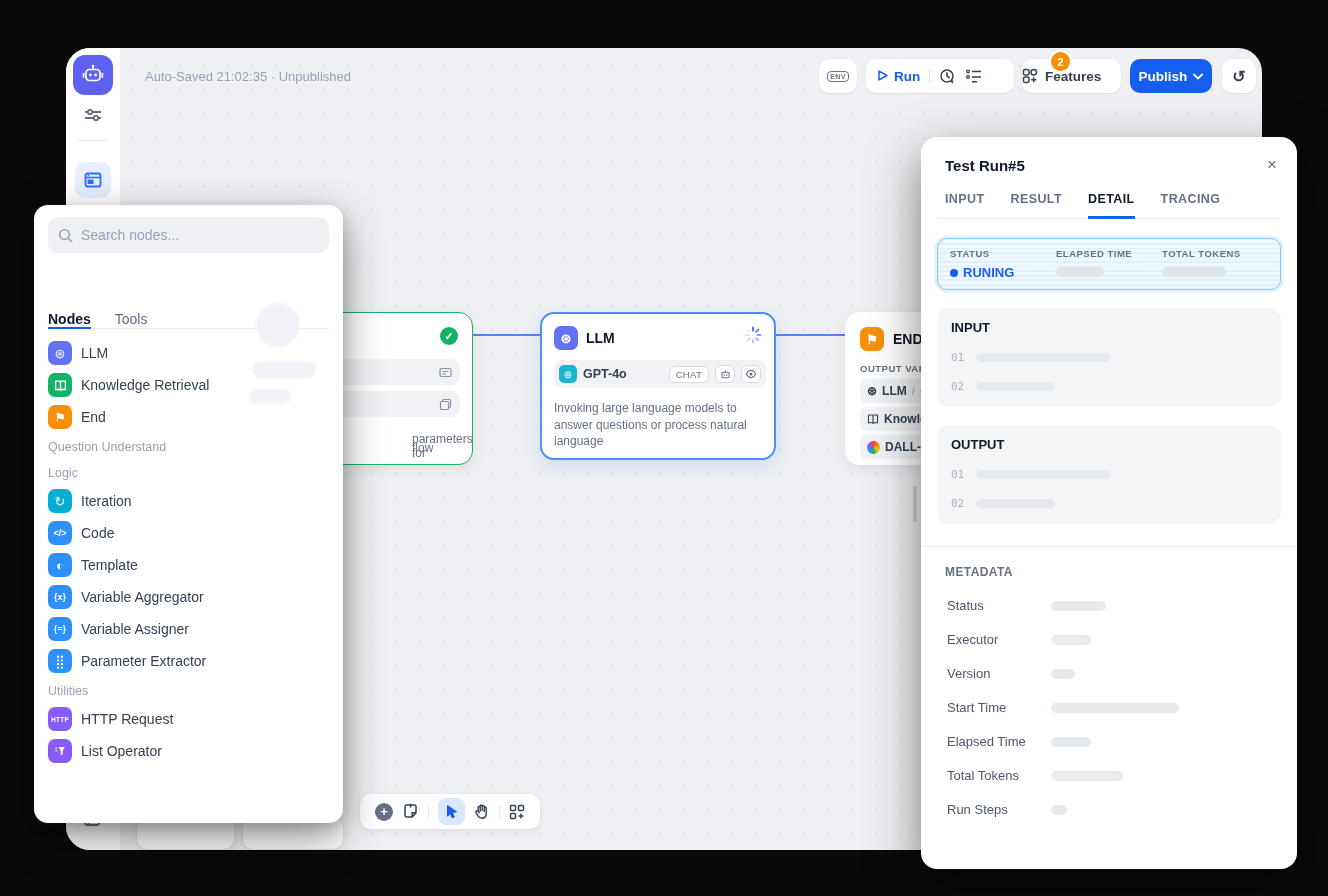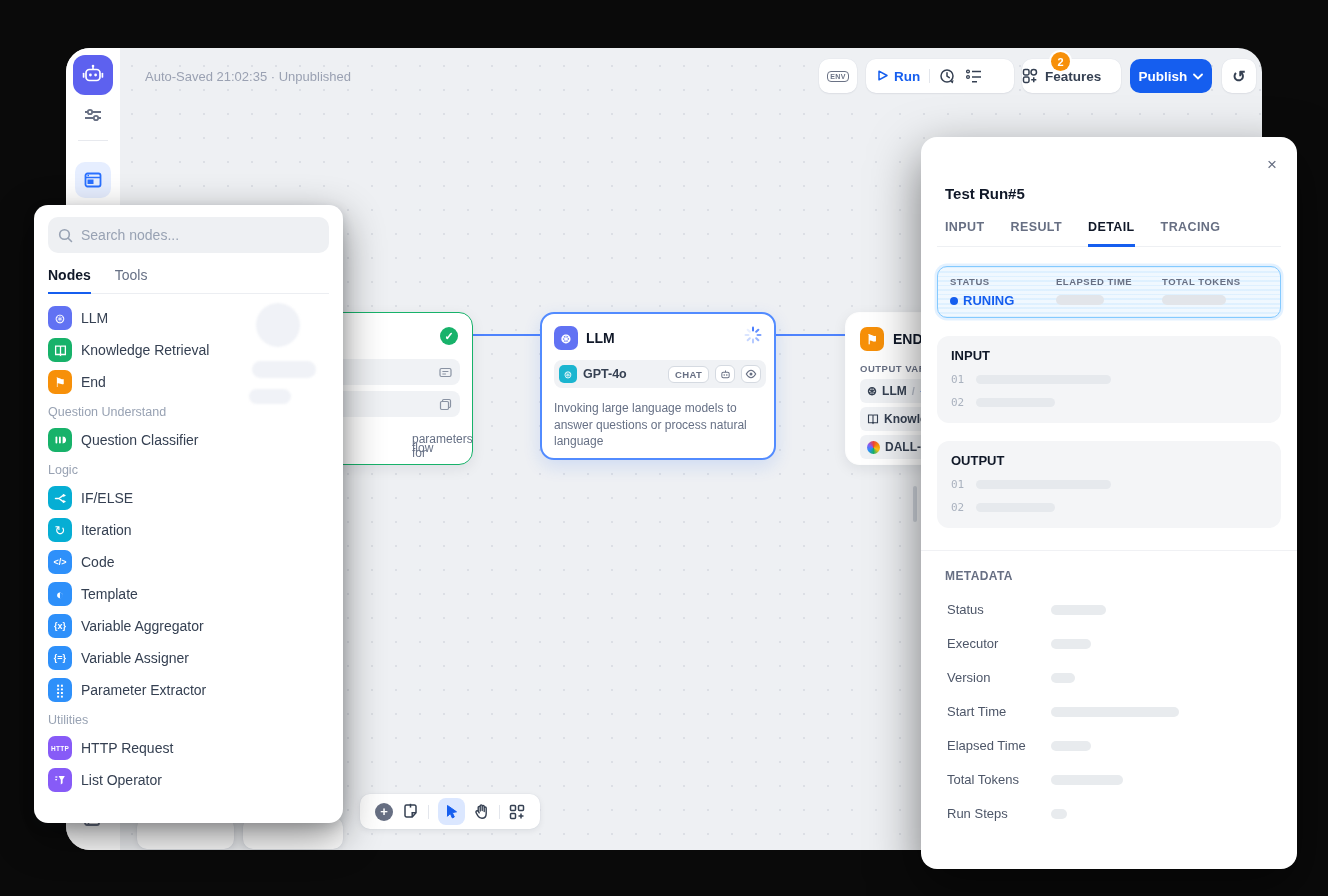--- a/index.html
+++ b/index.html
@@ -41,21 +41,21 @@
   .node-llm { left:474px; top:264px; width:236px; height:148px; border:2px solid #528bff; box-shadow:0 6px 18px rgba(21,94,239,.14); }
   .icon-sq { display:flex; align-items:center; justify-content:center; color:#fff; border-radius:7px; flex:none; }
   .i24 { width:24px; height:24px; font-size:13px; }
   .i18 { width:18px; height:18px; font-size:10px; border-radius:5px; }
   .c-indigo{background:#6172f3} .c-green{background:#17b26a} .c-orange{background:#f79009}
   .c-cyan{background:#06aed4} .c-blue{background:#2e90fa} .c-purple{background:#875bf7} .c-teal{background:#1bb5d0}
   .llm-head { position:absolute; left:12px; top:12px; display:flex; align-items:center; gap:8px; font-size:14px; font-weight:700; color:#101828; }
   .model-row { position:absolute; left:12px; top:46px; width:212px; height:28px; background:#f0f2f5; border-radius:8px; display:flex; align-items:center; gap:6px; padding:0 5px; }
   .model-name { font-size:12.5px; font-weight:600; color:#354052; flex:1; }
   .mini-pill { background:#fff; border:1px solid #d5dae1; border-radius:6px; display:flex; align-items:center; justify-content:center; color:#676f83; }
-  .chat-pill { font-size:9.5px; font-weight:700; letter-spacing:.3px; padding:2px 6px; }
+  .chat-pill { font-size:9.5px; font-weight:400; letter-spacing:.3px; padding:2px 6px; }
   .sq-pill { width:20px; height:18px; }
   .llm-desc { position:absolute; left:12px; top:86px; width:214px; font-size:12px; line-height:1.38; color:#667085; }
   .spinner { position:absolute; right:12px; top:12px; }
 
   .node-end { left:779px; top:264px; width:168px; height:153px; border:1px solid #fdfdfd; }
   .end-head { position:absolute; left:14px; top:14px; display:flex; align-items:center; gap:9px; font-size:14px; font-weight:700; color:#101828; }
   .end-sec { position:absolute; left:14px; top:50px; font-size:9.5px; font-weight:700; letter-spacing:.5px; color:#676f83; }
   .end-row { position:absolute; left:14px; width:145px; height:24px; background:#f0f2f5; border-radius:6px; display:flex; align-items:center; gap:5px; padding:0 7px; font-size:12px; color:#354052; font-weight:600; }
   .vx { font-family:"DejaVu Sans Mono",monospace; font-size:10.5px; color:#155eef; font-weight:700; }
   .slash { color:#b7bdc9; font-size:11px; }
@@ -69,46 +69,46 @@
   .bar-main { left:294px; top:746px; width:180px; height:35px; display:flex; align-items:center; justify-content:center; gap:9px; z-index:3; }
   .plus-circle { width:18px; height:18px; border-radius:50%; background:#676f83; color:#fff; font-size:13px; font-weight:700; display:flex; align-items:center; justify-content:center; line-height:1; }
   .tool-active { width:27px; height:27px; border-radius:8px; background:#dbe7ff; display:flex; align-items:center; justify-content:center; }
 
   
   .nodes-panel { position:absolute; left:34px; top:205px; width:309px; height:618px; background:#fff; border-radius:14px; z-index:20;
     box-shadow:0 14px 40px rgba(0,0,0,.45), 0 4px 12px rgba(16,24,40,.15); padding:12px 14px 0; }
   .search-box { height:36px; background:#eef0f3; border-radius:10px; display:flex; align-items:center; gap:8px; padding:0 10px; }
   .search-ph { font-size:14px; color:#98a2b3; }
   .np-tabs { display:flex; gap:24px; margin-top:14px; border-bottom:1px solid #eceef2; }
-  .np-tab { font-size:14px; padding-bottom:9px; color:#667085; font-weight:500; }
+  .np-tab { font-size:14px; color:#667085; font-weight:500;margin-top:44px; }
   .np-tab.active { color:#101828; font-weight:700; border-bottom:2px solid #155eef; margin-bottom:-1px; }
   .np-list { padding-top:8px; }
   .np-item { height:32px; display:flex; align-items:center; gap:9px; font-size:14px; color:#354052; font-weight:500; border-radius:8px; }
   .np-sec { height:26px; display:flex; align-items:flex-end; padding-bottom:5px; font-size:12.5px; color:#98a2b3; }
   .ghost { position:absolute; background:#f0f2f7; filter:blur(1px); pointer-events:none; }
 
   
   .run-panel { position:absolute; left:921px; top:137px; width:376px; height:732px; background:#fff; border-radius:16px; z-index:30;
     box-shadow:0 18px 50px rgba(0,0,0,.5); padding:0 16px; }
-  .rp-title { font-size:15px; font-weight:700; color:#101828; padding:20px 8px 0;margin-top:28px; }
+  .rp-title { font-size:15px; font-weight:700; color:#101828; padding:20px 8px 0; }
   .rp-close { position:absolute; right:20px; top:18px; font-size:17px; color:#676f83; }
   .rp-tabs { display:flex; gap:26px; padding:18px 8px 0; border-bottom:1px solid #eef0f3; }
   .rp-tab { font-size:12.5px; font-weight:600; letter-spacing:.4px; color:#676f83; padding-bottom:10px; }
   .rp-tab.active { color:#101828; font-weight:800; border-bottom:3px solid #155eef; margin-bottom:-1px; }
   .status-card { margin-top:19px; height:52px; border:1px solid #84caff; border-radius:10px; box-shadow:0 0 0 2.5px #e3f1ff;
     background:repeating-linear-gradient(180deg, rgba(190,226,255,.35) 0 1.5px, rgba(240,248,255,.9) 1.5px 4.5px), #f0f8ff;
     display:flex; padding:9px 12px 0; }
   .sc-col { width:112px; }
   .sc-label { font-size:9.5px; font-weight:700; letter-spacing:.5px; color:#676f83; }
   .sc-val { margin-top:6px; font-size:13px; font-weight:700; color:#155eef; display:flex; align-items:center; gap:5px; }
   .dot { width:8px; height:8px; border-radius:50%; background:#155eef; }
   .skel { background:#e2e5ea; border-radius:99px; height:10px; }
   .io-card { margin-top:18px; background:#f4f5f7; border-radius:12px; padding:12px 14px 14px; }
   .io-title { font-size:13px; font-weight:800; color:#101828; }
-  .io-line { display:flex; align-items:center; gap:12px; margin-top:10px; }
+  .io-line { display:flex; align-items:center; gap:12px; margin-top:16px; }
   .ln { font-family:"DejaVu Sans Mono",monospace; font-size:11px; color:#aab2bf; }
   .skel2 { background:#e6e9ed; border-radius:99px; height:9px; }
   .rp-divider { height:1px; background:#f0f1f4; margin:22px -16px 0; }
   .meta-title { font-size:12px; font-weight:600; color:#676f83; letter-spacing:.4px; padding:18px 8px 0; }
   .meta-row { display:flex; align-items:center; padding-left:10px; margin-top:19px; }
   .meta-label { width:104px; font-size:13px; color:#4d5668; }
   .skel3 { background:#e8ebee; border-radius:99px; height:10px; }
 
   svg { display:block; }
 </style>
@@ -356,42 +356,22 @@
           </svg>
       </span>
       <span>Knowledge Retrieval</span>
     </div>
     <div class="np-item">
       <span class="icon-sq i24 c-orange">⚑</span>
       <span>End</span>
     </div>
 
     <div class="np-sec">Question Understand</div>
-    <div class="np-item">
-      <span class="icon-sq i24 c-green">
-        <svg width="12" height="12" viewBox="0 0 12 12">
-            <rect x="1.5" y="2.5" width="1.8" height="7" rx=".9" fill="#fff"></rect>
-            <rect x="5" y="2.5" width="1.8" height="7" rx=".9" fill="#fff"></rect>
-            <path d="M8.6 2.5A3.5 3.5 0 0 1 8.6 9.5Z" fill="#fff"></path>
-          </svg>
-      </span>
-      <span>Question Classifier</span>
-    </div>
 
     <div class="np-sec">Logic</div>
-    <div class="np-item">
-      <span class="icon-sq i24 c-cyan">
-        <svg width="13" height="13" viewBox="0 0 13 13">
-            <path d="M1.5 6.5h3.5M5 6.5 9.5 3.2M5 6.5 9.5 9.8" fill="none" stroke="#fff" stroke-width="1.5" stroke-linecap="round"></path>
-            <path d="M8.8 1.8 12 3.2 9.4 5.3Z" fill="#fff"></path>
-            <path d="M9.4 7.7 12 9.8 8.8 11.2Z" fill="#fff"></path>
-          </svg>
-      </span>
-      <span>IF/ELSE</span>
-    </div>
     <div class="np-item">
       <span class="icon-sq i24 c-cyan">↻</span>
       <span>Iteration</span>
     </div>
 
     <div class="np-item">
       <span class="icon-sq i24 c-blue" style="font-size:9px;font-weight:700;">&lt;/&gt;</span>
       <span>Code</span>
     </div>
     <div class="np-item">

